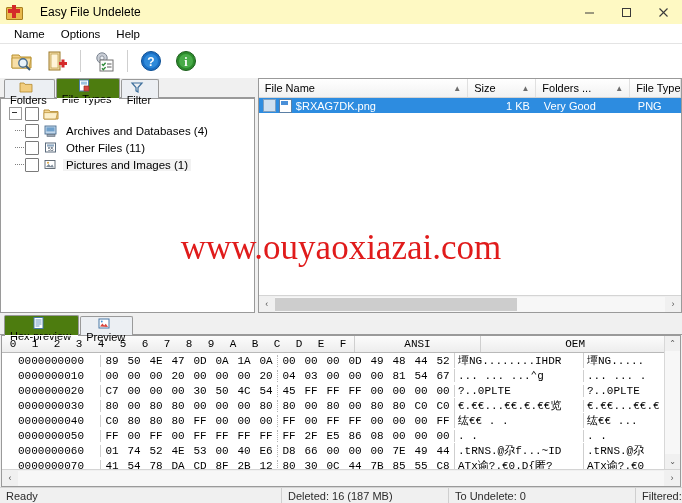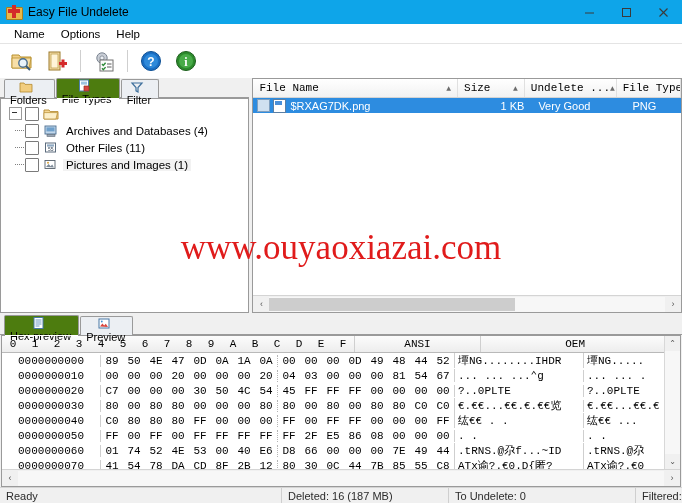--- a/index.html
+++ b/index.html
@@ -6,21 +6,21 @@
   body{
     width:682px;height:503px;overflow:hidden;
     font-family:"Liberation Sans","DejaVu Sans",sans-serif;
     font-size:11px;color:#000;
     background:#f0f0f0;
     -webkit-font-smoothing:none;
   }
   .app{width:682px;height:503px;position:relative;background:#f0f0f0;display:flex;flex-direction:column;}
 
   
-  .titlebar{height:24px;background:#0ea5e9;display:flex;align-items:center;position:relative;flex:0 0 auto;}
+  .titlebar{height:24px;background:#fef9c3;display:flex;align-items:center;position:relative;flex:0 0 auto;gap:12px;}
   .app-icon{width:16px;height:16px;margin-left:6px;margin-right:6px;position:relative;flex:0 0 auto;}
   .app-icon .folder{position:absolute;left:0;top:3px;width:15px;height:11px;background:#e8b84b;border:1px solid #a8801f;border-radius:1px;}
   .app-icon .cross-v{position:absolute;left:6px;top:1px;width:4px;height:13px;background:#d42a2a;}
   .app-icon .cross-h{position:absolute;left:2px;top:5px;width:12px;height:4px;background:#d42a2a;}
   .title-text{font-size:12px;color:#000;font-family:"Liberation Sans",sans-serif;}
   .wincontrols{position:absolute;right:0;top:0;height:24px;display:flex;}
   .wbtn{width:37px;height:24px;display:flex;align-items:center;justify-content:center;color:#444;}
   .wbtn svg{display:block;}
 
   
@@ -54,21 +54,21 @@
   .tnode.sel .tlabel{background:#f2f2f2;}
   .expander{width:11px;height:11px;border:1px solid #9a9a9a;background:#fff;margin-right:3px;position:relative;flex:0 0 auto;}
   .expander:before{content:"";position:absolute;left:2px;top:4px;width:5px;height:1px;background:#333;}
   .twig{position:absolute;left:6px;top:8px;width:9px;height:1px;border-top:1px dotted #808080;}
   .cbox{width:12px;height:12px;border:1px solid #7a7a7a;background:#fff;margin-right:4px;flex:0 0 auto;border-radius:1px;}
   .nicon{width:16px;height:14px;margin-right:4px;position:relative;flex:0 0 auto;}
   .tlabel{padding:0 3px;}
 
   
   .listpanel{flex:1 1 auto;background:#fff;border:1px solid #9a9a9a;display:flex;flex-direction:column;min-height:0;overflow:hidden;}
-  .lheader{height:18px;display:flex;background:linear-gradient(to bottom,#ffffff,#f2f2f2);border-bottom:1px solid #d4d4d4;flex:0 0 auto;font-family:Liberation Mono, monospace;}
+  .lheader{height:18px;display:flex;background:linear-gradient(to bottom,#ffffff,#f2f2f2);border-bottom:1px solid #d4d4d4;flex:0 0 auto;}
   .hcell{display:flex;align-items:center;font-size:11px;border-right:1px solid #e0e0e0;padding-left:6px;position:relative;overflow:hidden;white-space:nowrap;}
   .hcell .sortarr{margin-left:auto;margin-right:6px;color:#6d6d6d;font-size:8px;}
   .lrows{flex:1 1 auto;overflow:hidden;position:relative;}
   .lrow{height:15px;display:flex;align-items:center;background:#2d8ce0;color:#fff;font-size:11px;}
   .lrow .c-name{display:flex;align-items:center;padding-left:4px;overflow:hidden;white-space:nowrap;}
   .lrow .c{overflow:hidden;white-space:nowrap;padding-left:6px;}
   .micon{width:11px;height:11px;border:1px solid #7f9fbf;background:#cfe0f0;margin-right:3px;flex:0 0 auto;}
   .ficon{width:11px;height:12px;background:#fff;border:1px solid #5a7fa5;margin-right:4px;flex:0 0 auto;position:relative;}
   .ficon:before{content:"";position:absolute;left:1px;top:1px;width:7px;height:4px;background:#4a90d9;}
 
@@ -285,21 +285,21 @@
         <div class="lheader">
           <div class="hcell" style="width:205px">
             <span>File Name</span>
             <span class="sortarr">▲</span>
           </div>
           <div class="hcell" style="width:62px">
             <span>Size</span>
             <span class="sortarr">▲</span>
           </div>
           <div class="hcell" style="width:88px">
-            <span>Undelete ...</span>
+            <span>Folders ...</span>
             <span class="sortarr">▲</span>
           </div>
           <div class="hcell" style="flex:1 1 auto">
             <span>File Type</span>
           </div>
         </div>
 
         <div class="lrows">
           <div class="lrow">
             <div class="c-name" style="width:205px">

